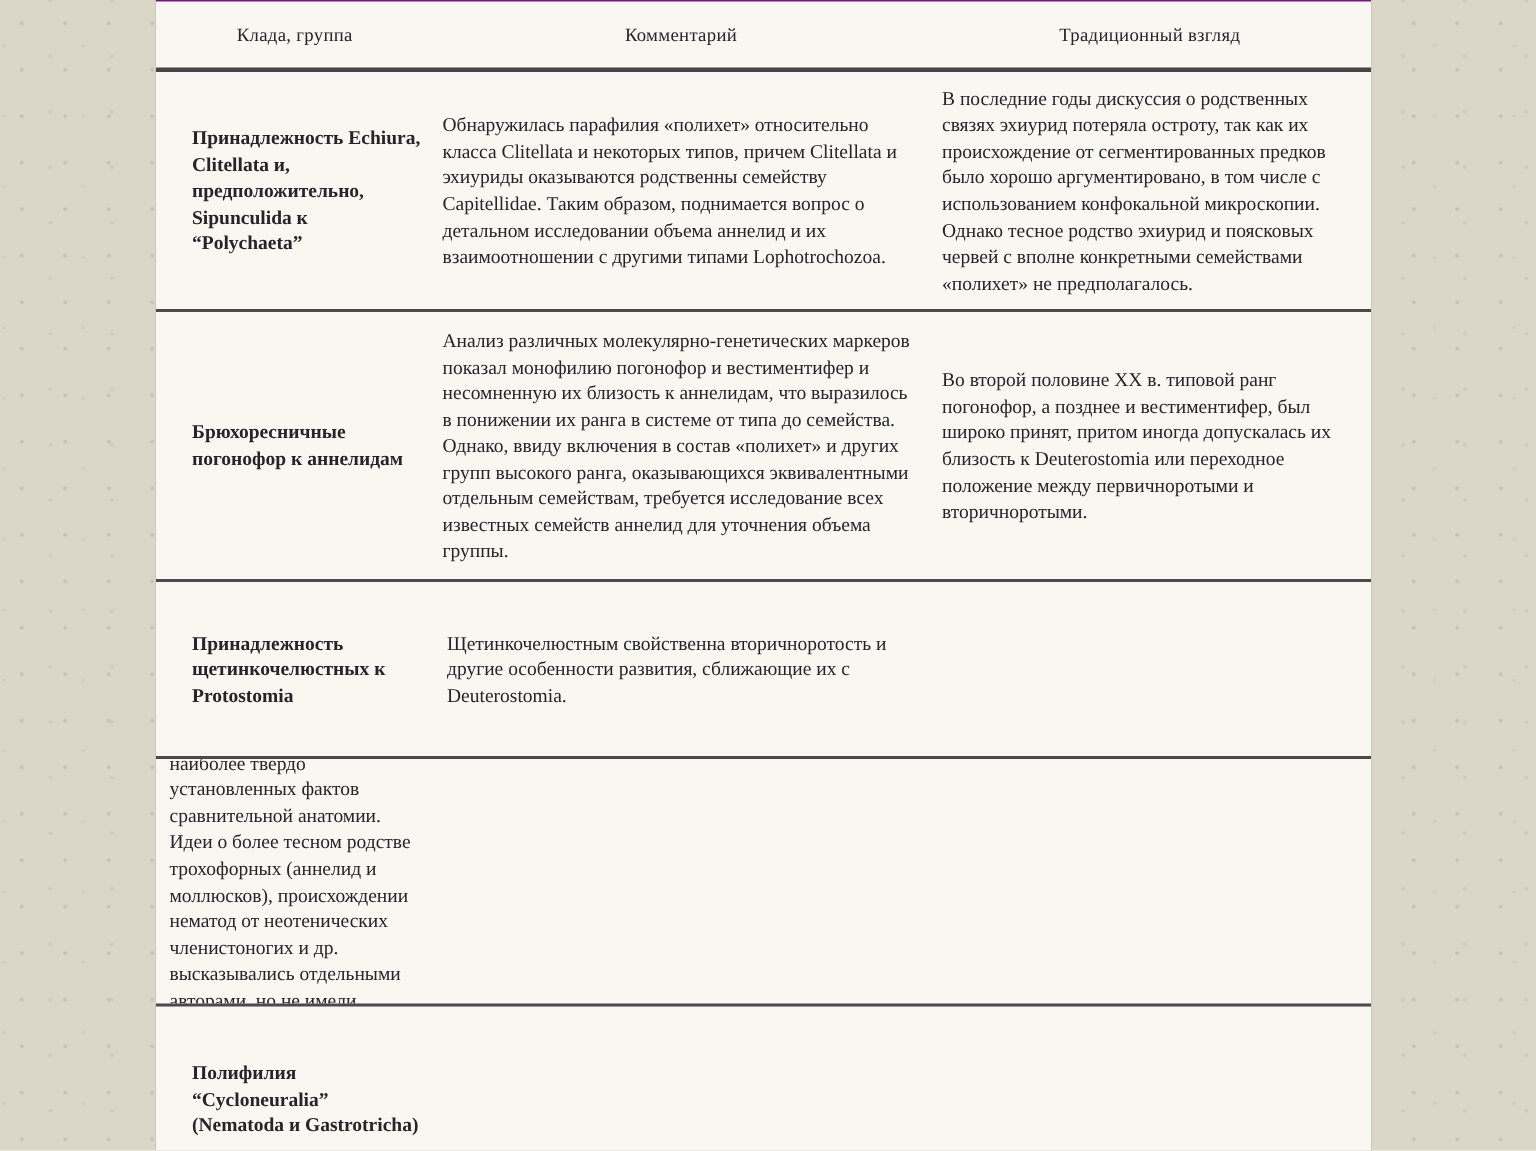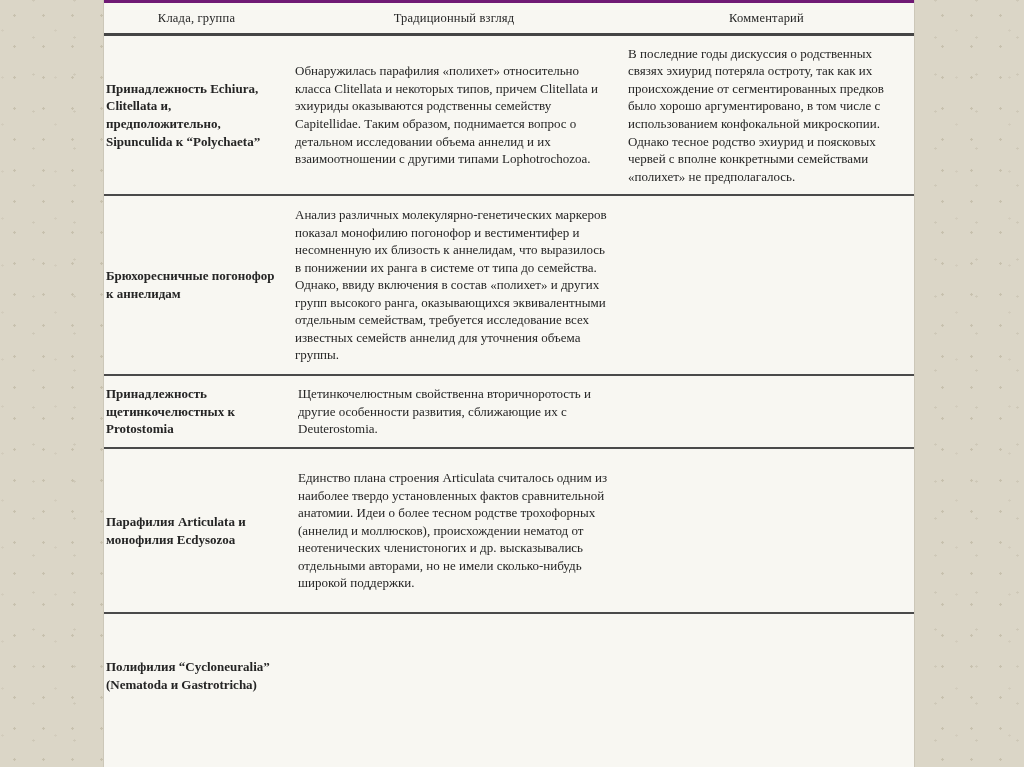--- a/index.html
+++ b/index.html
@@ -21,81 +21,81 @@
     border-left:1px solid #ccc7b8;
     border-right:1px solid #ccc7b8;
     box-sizing:border-box;
   }
   .grid-row{
     display:grid;
     grid-template-columns:185px 330px 295px;
     box-sizing:border-box;
   }
   .hdr{
-    height:36px;
-    border-top:3px solid #701a75;
+    height:48px;
+    border-top:1px solid #701a75;
     border-bottom:3px solid #454545;
   }
   .hdr .cell{
     display:flex;align-items:center;justify-content:center;
     font-size:12.5px;letter-spacing:0.2px;
   }
   .row{border-bottom:2px solid #4a4a4a;}
   .row.r5{border-bottom:none;}
   .r1{height:160px;}
   .r2{height:180px;}
-  .r3{height:73px;}
+  .r3{height:118px;}
   .r4{height:165px;}
   .r5{height:123px;}
   .cell{
     box-sizing:border-box;
     display:flex;align-items:center;
     overflow:hidden;
     font-size:13px;line-height:1.35;
   }
   .clade{
     font-weight:bold;
-    padding:4px 8px 4px 2px;
+    padding:4px 8px 4px 24px;
   }
   .comment{
     padding:4px 12px 4px 6px;
   }
   .traditional{
     padding:4px 8px 4px 9px;
   }
 </style>
 </head>
 <body>
 
 <div class="panel">
 
   <div class="grid-row hdr">
     <div class="cell">Клада, группа</div>
+    <div class="cell">Комментарий</div>
     <div class="cell">Традиционный взгляд</div>
-    <div class="cell">Комментарий</div>
   </div>
 
   <div class="grid-row row r1">
     <div class="cell clade">Принадлежность Echiura, Clitellata и, предположительно, Sipunculida к “Polychaeta”</div>
     <div class="cell comment">Обнаружилась парафилия «полихет» относительно класса Clitellata и некоторых типов, причем Clitellata и эхиуриды оказываются родственны семейству Capitellidae. Таким образом, поднимается вопрос о детальном исследовании объема аннелид и их взаимоотношении с другими типами Lophotrochozoa.</div>
     <div class="cell traditional">В последние годы дискуссия о родственных связях эхиурид потеряла остроту, так как их происхождение от сегментированных предков было хорошо аргументировано, в том числе с использованием конфокальной микроскопии. Однако тесное родство эхиурид и поясковых червей с вполне конкретными семействами «полихет» не предполагалось.</div>
   </div>
 
   <div class="grid-row row r2">
     <div class="cell clade">Брюхоресничные погонофор к аннелидам</div>
     <div class="cell comment">Анализ различных молекулярно-генетических маркеров показал монофилию погонофор и вестиментифер и несомненную их близость к аннелидам, что выразилось в понижении их ранга в системе от типа до семейства. Однако, ввиду включения в состав «полихет» и других групп высокого ранга, оказывающихся эквивалентными отдельным семействам, требуется исследование всех известных семейств аннелид для уточнения объема группы.</div>
+    <div class="cell traditional">Во второй половине XX в. типовой ранг погонофор, а позднее и вестиментифер, был широко принят, притом иногда допускалась их близость к Deuterostomia или переходное положение между первичноротыми и вторичноротыми.</div>
   </div>
 
   <div class="grid-row row r3">
     <div class="cell clade">Принадлежность щетинкочелюстных к Protostomia</div>
     <div class="cell traditional">Щетинкочелюстным свойственна вторичноротость и другие особенности развития, сближающие их с Deuterostomia.</div>
   </div>
 
   <div class="grid-row row r4">
-    <div class="cell clade">Парафилия Articulata и монофилия Ecdysozoa</div>
     <div class="cell traditional">Единство плана строения Articulata считалось одним из наиболее твердо установленных фактов сравнительной анатомии. Идеи о более тесном родстве трохофорных (аннелид и моллюсков), происхождении нематод от неотенических членистоногих и др. высказывались отдельными авторами, но не имели сколько-нибудь широкой поддержки.</div>
   </div>
 
   <div class="grid-row row r5">
     <div class="cell clade">Полифилия “Cycloneuralia” (Nematoda и Gastrotricha)</div>
   </div>
 
 </div>
 
 </body></html>

